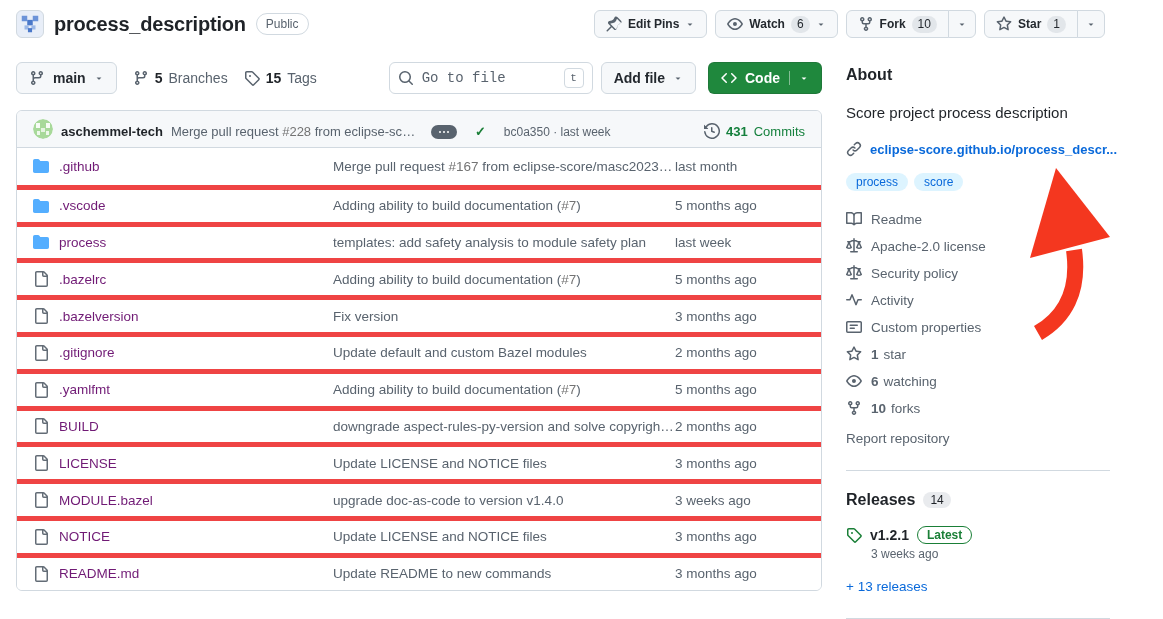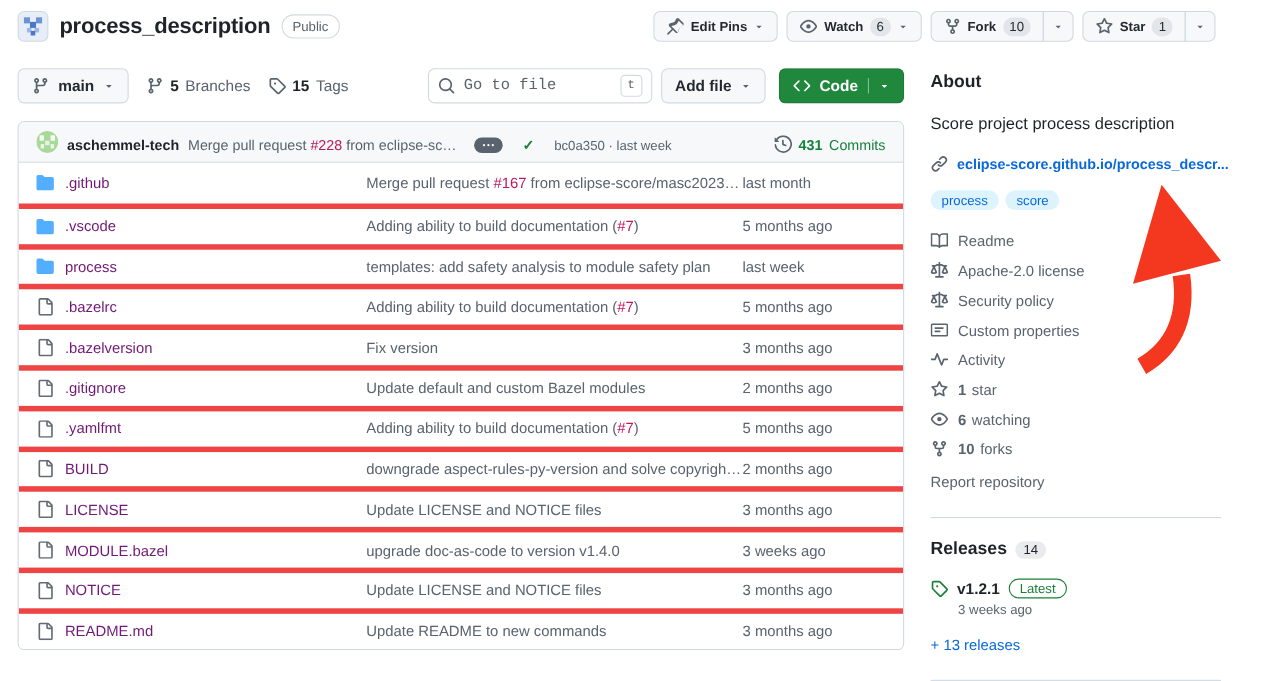--- a/index.html
+++ b/index.html
@@ -40,21 +40,21 @@
   .code-btn { margin-left:12px; display:inline-flex; align-items:center; gap:8px; height:32px; padding:0 12px; background:#1f883d; border:1px solid rgba(31,35,40,0.15); border-radius:6px; color:#fff; font-size:14px; font-weight:600; cursor:pointer; }
   .code-btn svg { fill:#fff; }
   .code-sep { width:1px; height:14px; background:rgba(255,255,255,0.45); margin:0 1px; }
 
   
   .file-table { margin-top:16px; border:1px solid #d1d9e0; border-radius:6px; overflow:hidden; background:#fff; }
   .commit-bar { display:flex; align-items:flex-end; gap:8px; background:#f6f8fa; padding:8px 16px; font-size:14px; border-bottom:1px solid #d1d9e0; }
   .commit-avatar { width:20px; height:20px; border-radius:50%; overflow:hidden; flex:none; }
   .commit-author { font-weight:700; font-size:13px; }
   .commit-msg { color:#59636e; font-size:13px; white-space:nowrap; overflow:hidden; text-overflow:ellipsis; max-width:250px; }
-  .blue { color:#be185d; }
+  .blue { color:#737373; }
   .ellipsis-pill { width:26px; height:14px; border-radius:7px; background:#59636e; display:inline-flex; align-items:center; justify-content:center; gap:2px; flex:none; margin-left:2px; cursor:pointer; }
   .ellipsis-pill i { width:2px; height:2px; background:#fff; border-radius:50%; }
   .check { color:#1a7f37; font-size:13px; font-weight:700; margin-left:10px; }
   .sha-group { color:#59636e; font-size:12px; margin-left:10px; white-space:nowrap; }
   .commits-group { margin-left:auto; display:flex; align-items:center; gap:6px; font-size:13px; color:#15803d; cursor:pointer; }
   .commits-group svg { fill:#59636e; }
   .commits-group b { font-weight:700; }
 
   .frow { display:flex; align-items:center; padding:0 16px; height:36.8px; font-size:13.5px; border-top:5px solid #ef4444; background:#fff; }
   .frow:first-of-type { border-top:none; }
@@ -75,21 +75,21 @@
   .sb-item { display:flex; align-items:center; gap:9px; cursor:pointer; }
   .sb-item svg { fill:#59636e; flex:none; }
   .sb-item b { color:#59636e; font-weight:700; }
   .report { margin-top:15px; font-size:13.5px; color:#59636e; cursor:pointer; }
   .divider { border:none; border-top:1px solid #d1d9e0; margin:24px 0 0; }
   .releases-h { margin-top:20px; display:flex; align-items:center; gap:8px; font-size:16px; font-weight:700; }
   .count-badge { background:rgba(175,184,193,0.28); border-radius:2em; padding:1px 7px; font-size:12px; font-weight:500; color:#1f2328; }
   .release-row { display:flex; align-items:center; gap:8px; margin-top:17px; cursor:pointer; }
   .release-row svg { fill:#1a7f37; flex:none; }
   .release-ver { font-size:14px; font-weight:700; }
-  .latest-pill { border:1px solid #1a7f37; color:#1a7f37; border-radius:2em; font-size:12px; font-weight:400; padding:1px 9px; }
+  .latest-pill { border:1px solid #1a7f37; color:#1a7f37; border-radius:2em; font-size:12px; font-weight:700; padding:1px 9px; }
   .release-time { margin:3px 0 0 25px; font-size:12px; color:#59636e; }
   .more-releases { margin-top:18px; font-size:13.5px; color:#0969da; cursor:pointer; }
 
   .arrow-overlay { position:absolute; left:1022px; top:160px; width:92px; height:182px; pointer-events:none; z-index:5; }
 </style>
 </head>
 <body>
 
 <div class="page">
 
@@ -420,29 +420,29 @@
           <span>Apache-2.0 license</span>
         </span>
         <span class="sb-item">
           <svg width="16" height="16" viewBox="0 0 16 16">
               <path d="M8.75.75V2h.985c.304 0 .603.08.867.231l1.29.736c.038.022.08.033.124.033h2.234a.75.75 0 0 1 0 1.5h-.427l2.111 4.692a.75.75 0 0 1-.154.838l-.53-.53.529.531-.001.002-.002.002-.006.006-.016.015-.045.04c-.21.176-.441.327-.686.45C14.556 10.78 13.88 11 13 11a4.498 4.498 0 0 1-2.023-.454 3.544 3.544 0 0 1-.686-.45l-.045-.04-.016-.015-.006-.006-.004-.004v-.001a.75.75 0 0 1-.154-.838L12.178 4.5h-.162c-.305 0-.604-.079-.868-.231l-1.29-.736a.245.245 0 0 0-.124-.033H8.75V13h2.5a.75.75 0 0 1 0 1.5h-6.5a.75.75 0 0 1 0-1.5h2.5V3.5h-.984a.245.245 0 0 0-.124.033l-1.289.737c-.265.15-.564.23-.869.23h-.162l2.112 4.692a.75.75 0 0 1-.154.838l-.53-.53.529.531-.001.002-.002.002-.006.006-.016.015-.045.04c-.21.176-.441.327-.686.45C4.556 10.78 3.88 11 3 11a4.498 4.498 0 0 1-2.023-.454 3.544 3.544 0 0 1-.686-.45l-.045-.04-.016-.015-.006-.006-.004-.004v-.001a.75.75 0 0 1-.154-.838L2.178 4.5H1.75a.75.75 0 0 1 0-1.5h2.234a.249.249 0 0 0 .125-.033l1.288-.737c.265-.15.564-.23.869-.23h.984V.75a.75.75 0 0 1 1.5 0Zm2.945 8.477c.285.135.718.273 1.305.273s1.02-.138 1.305-.273L13 6.327Zm-10 0c.285.135.718.273 1.305.273s1.02-.138 1.305-.273L3 6.327Z"></path>
             </svg>
           <span>Security policy</span>
         </span>
         <span class="sb-item">
           <svg width="16" height="16" viewBox="0 0 16 16">
+              <path d="M6 2c.306 0 .582.187.696.471L10 10.731l1.304-3.26A.751.751 0 0 1 12 7h3.25a.75.75 0 0 1 0 1.5h-2.742l-1.812 4.528a.751.751 0 0 1-1.392 0L6 4.77 4.696 8.03A.75.75 0 0 1 4 8.5H.75a.75.75 0 0 1 0-1.5h2.742l1.812-4.529A.751.751 0 0 1 6 2Z"></path>
+            </svg>
+          <span>Activity</span>
+        </span>
+        <span class="sb-item">
+          <svg width="16" height="16" viewBox="0 0 16 16">
               <path d="M0 3.75C0 2.784.784 2 1.75 2h12.5c.966 0 1.75.784 1.75 1.75v8.5A1.75 1.75 0 0 1 14.25 14H1.75A1.75 1.75 0 0 1 0 12.25Zm1.75-.25a.25.25 0 0 0-.25.25v8.5c0 .138.112.25.25.25h12.5a.25.25 0 0 0 .25-.25v-8.5a.25.25 0 0 0-.25-.25ZM3.5 6.25a.75.75 0 0 1 .75-.75h7a.75.75 0 0 1 0 1.5h-7a.75.75 0 0 1-.75-.75Zm.75 2.25h4a.75.75 0 0 1 0 1.5h-4a.75.75 0 0 1 0-1.5Z"></path>
             </svg>
           <span>Custom properties</span>
-        </span>
-        <span class="sb-item">
-          <svg width="16" height="16" viewBox="0 0 16 16">
-              <path d="M6 2c.306 0 .582.187.696.471L10 10.731l1.304-3.26A.751.751 0 0 1 12 7h3.25a.75.75 0 0 1 0 1.5h-2.742l-1.812 4.528a.751.751 0 0 1-1.392 0L6 4.77 4.696 8.03A.75.75 0 0 1 4 8.5H.75a.75.75 0 0 1 0-1.5h2.742l1.812-4.529A.751.751 0 0 1 6 2Z"></path>
-            </svg>
-          <span>Activity</span>
         </span>
         <span class="sb-item">
           <svg width="16" height="16" viewBox="0 0 16 16">
               <path d="M8 .25a.75.75 0 0 1 .673.418l1.882 3.815 4.21.612a.75.75 0 0 1 .416 1.279l-3.046 2.97.719 4.192a.751.751 0 0 1-1.088.791L8 12.347l-3.766 1.98a.75.75 0 0 1-1.088-.79l.72-4.194L.818 6.374a.75.75 0 0 1 .416-1.28l4.21-.611L7.327.668A.75.75 0 0 1 8 .25Zm0 2.445L6.615 5.5a.75.75 0 0 1-.564.41l-3.097.45 2.24 2.184a.75.75 0 0 1 .216.664l-.528 3.084 2.769-1.456a.75.75 0 0 1 .698 0l2.77 1.456-.53-3.084a.75.75 0 0 1 .216-.664l2.24-2.183-3.096-.45a.75.75 0 0 1-.564-.41L8 2.694Z"></path>
             </svg>
           <b>1</b>
           <span style="margin-left:-4px">star</span>
         </span>
         <span class="sb-item">
           <svg width="16" height="16" viewBox="0 0 16 16">

